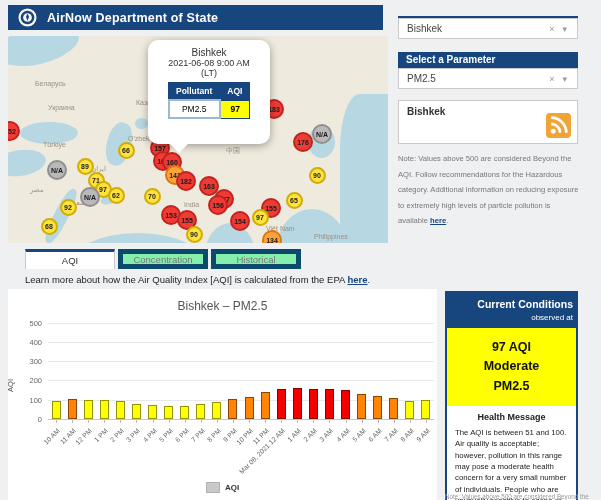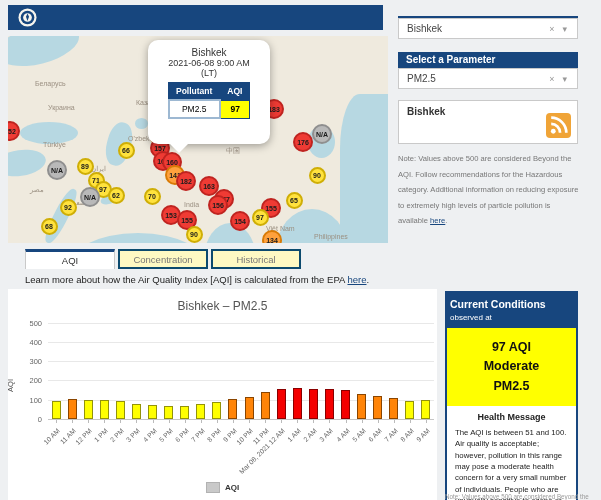--- a/index.html
+++ b/index.html
@@ -30,23 +30,23 @@
   #popup td{font-size:8.5px;padding:3px 7px;border:1px solid #17467e}
   #popup td.cell-pollutant{border:2px solid #9db8d2;background:#fff}
   #popup td.cell-aqi{background:#ffff00;font-weight:bold}
 
   
   #tabs{position:absolute;left:25px;top:249px;display:flex;gap:3px}
   .tab{width:90px;height:20px;display:flex;align-items:center;justify-content:center;
        font-size:9.5px;box-sizing:border-box;cursor:pointer}
   .tab.active{background:#fff;border-top:3px solid #17467e;border-left:1px solid #c9c9c9;
        border-right:1px solid #c9c9c9;color:#333}
-  .tab.inactive{background:#fef9c3;border:2px solid #0c4a6e;color:#777}
+  .tab.inactive{background:#86efac;border:5px solid #0c4a6e;color:#777}
   #epa-line{position:absolute;left:25px;top:274px;font-size:9.5px;color:#222}
-  .lnk{color:#17467e;text-decoration:underline;font-weight:normal;cursor:pointer}
+  .lnk{color:#17467e;text-decoration:underline;font-weight:bold;cursor:pointer}
 
   
   .sb-head{position:absolute;left:398px;width:180px;height:16px;background:#17467e;color:#fff;
        font-size:10px;font-weight:bold;line-height:16px;padding-left:8px;box-sizing:border-box}
   .sb-select{position:absolute;left:398px;width:180px;height:21px;background:#fff;border:1px solid #c9c9c9;
        box-sizing:border-box;display:flex;align-items:center;font-size:10px;color:#444;padding:0 6px 0 8px}
   .sb-select .val{flex:1}
   .sel-icon{color:#999;font-size:9px;padding:0 4px;cursor:pointer}
   #rss-box{position:absolute;left:398px;top:100px;width:180px;height:44px;background:#fff;
        border:1px solid #c9c9c9;box-sizing:border-box}
@@ -67,21 +67,21 @@
   .xt{position:absolute;font-size:6.8px;color:#666;width:76px;text-align:right;white-space:nowrap;
       transform:rotate(-45deg);transform-origin:100% 0}
   #legend{position:absolute;left:0;right:0;top:193px;display:flex;justify-content:center;
       align-items:center;gap:5px}
   #legend-swatch{width:12px;height:9px;background:#c9c9c9;border:1px solid #b2b2b2}
   #legend-label{font-size:8px;font-weight:bold;color:#333}
 
   
   #cc{position:absolute;left:445px;top:291px;width:133px;border:2px solid #17467e;background:#fff;
       box-sizing:border-box}
-  #cc-head{background:#17467e;color:#fff;text-align:left;padding:5px 3px 6px}
+  #cc-head{background:#17467e;color:#fff;text-align:right;padding:5px 3px 6px}
   #cc-title{font-size:10.5px;font-weight:bold}
   #cc-sub{font-size:8px;margin-top:3px}
   #cc-date{font-size:9.5px;font-weight:bold;margin-top:3px}
   #cc-aqi-block{background:#ffff00;text-align:center;padding:10px 4px;font-weight:bold;
       font-size:12.5px;line-height:1.55;color:#111}
   #cc-health{padding:6px 8px 9px}
   #cc-htitle{font-size:9px;font-weight:bold;text-align:center;margin-bottom:5px;color:#222}
   #cc-htext{font-size:7.8px;line-height:1.45;color:#222}
   #cc-note{position:absolute;left:445px;top:493px;width:150px;font-size:6.3px;color:#999;
       white-space:nowrap;overflow:hidden}
@@ -91,20 +91,21 @@
 
 <div id="header">
   <span style="display:flex">
     <svg width="19" height="19" viewBox="0 0 20 20">
       <circle cx="10" cy="10" r="9.5" fill="#f7f5ee"></circle>
       <circle cx="10" cy="10" r="7.2" fill="#17467e"></circle>
       <circle cx="10" cy="10" r="4.6" fill="#f7f5ee"></circle>
       <path d="M10 5.8l1.6 3.4-1.6 4.6-1.6-4.6z" fill="#17467e"></path>
     </svg>
   </span>
+  <span id="header-title">AirNow Department of State</span>
 </div>
 
 <div id="map">
   <div class="water" style="left:-12px;top:-10px;width:84px;height:38px;border-radius:50%;transform:rotate(-14deg)"></div>
   <div class="water" style="left:178px;top:6px;width:20px;height:8px;border-radius:50%"></div>
   <div class="water" style="left:228px;top:14px;width:11px;height:6px;border-radius:50%"></div>
   <div class="water" style="left:12px;top:86px;width:58px;height:22px;border-radius:50%"></div>
   <div class="water" style="left:99px;top:86px;width:24px;height:44px;border-radius:46%;transform:rotate(14deg)"></div>
   <div class="water" style="left:127px;top:82px;width:13px;height:11px;border-radius:50%"></div>
   <div class="water" style="left:-14px;top:114px;width:52px;height:26px;border-radius:50%;transform:rotate(-8deg)"></div>

